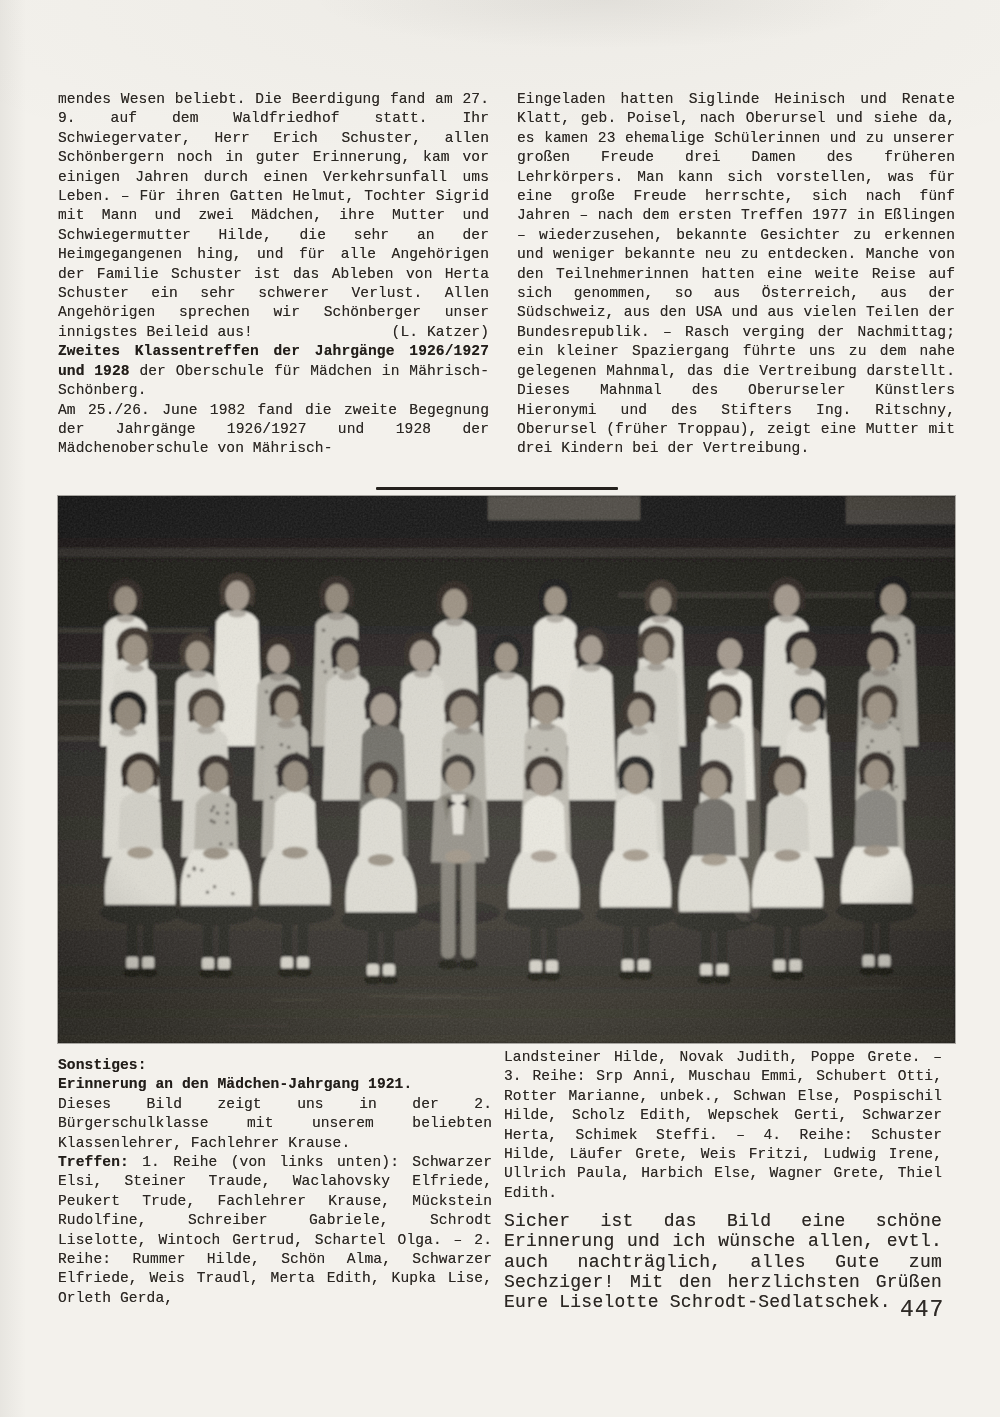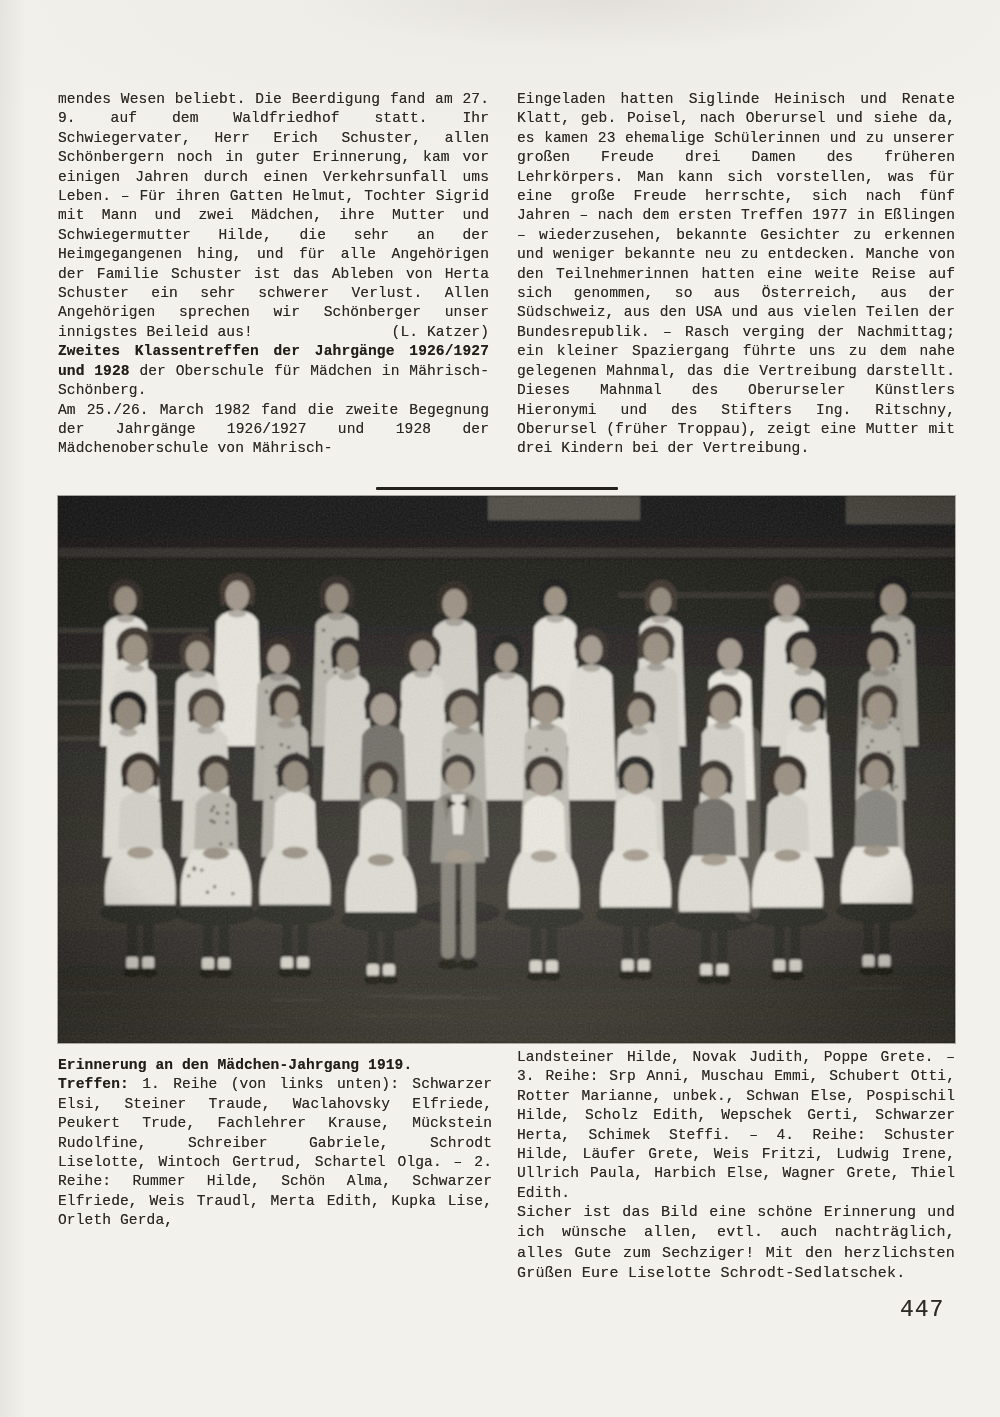--- a/index.html
+++ b/index.html
@@ -17,37 +17,37 @@
   }
   .col{position:absolute;text-align:justify;font-size:14.6px;line-height:19.4px;
        letter-spacing:0.1px;text-shadow:0 0 0.5px rgba(43,39,35,0.55);}
   .para{margin:0;}
   .heading-para{}
   b{font-weight:bold;color:#211d19;}
   .sig{float:right;}
   .col-tl{left:58px;top:90px;width:431px;}
   .col-tr{left:517px;top:90px;width:438px;}
   .col-bl{left:58px;top:1056px;width:434px;}
-  .col-br{left:517px;top:1048px;width:438px;}
-  .para-closing{font-size:15px;line-height:20.2px;letter-spacing:0.25px;}
+  .col-br{left:504px;top:1048px;width:438px;}
+  .para-closing{font-size:18px;line-height:20.2px;letter-spacing:0.25px;margin-top:8px;}
   .divider{position:absolute;left:376px;top:487px;width:242px;height:2.5px;background:#24211d;border-radius:1px;}
   .photo{position:absolute;left:58px;top:496px;width:897px;height:547px;background:#1d1b18;box-shadow:0 0 0 1px rgba(30,27,23,0.35);}
   .photo svg{display:block;width:100%;height:100%;}
   .page-number{position:absolute;left:900px;top:1297px;width:84px;text-align:left;
                font-size:23px;letter-spacing:1px;color:#2e2a26;text-shadow:0 0 0.5px rgba(43,39,35,0.5);}
 </style>
 </head>
 <body>
 
 <div class="page">
 
   <div class="col col-tl">
     <p class="para"><span>mendes Wesen beliebt. Die Beerdigung fand am 27. 9. auf dem Waldfriedhof statt. Ihr Schwiegervater, Herr Erich Schuster, allen Schönbergern noch in guter Erinnerung, kam vor einigen Jahren durch einen Verkehrsunfall ums Leben. – Für ihren Gatten Helmut, Tochter Sigrid mit Mann und zwei Mädchen, ihre Mutter und Schwiegermutter Hilde, die sehr an der Heimgegangenen hing, und für alle Angehörigen der Familie Schuster ist das Ableben von Herta Schuster ein sehr schwerer Verlust. Allen Angehörigen sprechen wir Schönberger unser innigstes Beileid aus!</span> <span class="sig">(L. Katzer)</span></p>
     <p class="para heading-para"><b>Zweites Klassentreffen der Jahrgänge 1926/1927 und 1928</b><span> der Oberschule für Mädchen in Mährisch-Schönberg.</span></p>
-    <p class="para">Am 25./26. March 1982 fand die zweite Begegnung der Jahrgänge 1926/1927 und 1928 der Mädchenoberschule von Mährisch-</p>
+    <p class="para">Am 25./26. June 1982 fand die zweite Begegnung der Jahrgänge 1926/1927 und 1928 der Mädchenoberschule von Mährisch-</p>
   </div>
 
   <div class="col col-tr">
     <p class="para">Eingeladen hatten Siglinde Heinisch und Renate Klatt, geb. Poisel, nach Oberursel und siehe da, es kamen 23 ehemalige Schülerinnen und zu unserer großen Freude drei Damen des früheren Lehrkörpers. Man kann sich vorstellen, was für eine große Freude herrschte, sich nach fünf Jahren – nach dem ersten Treffen 1977 in Eßlingen – wiederzusehen, bekannte Gesichter zu erkennen und weniger bekannte neu zu entdecken. Manche von den Teilnehmerinnen hatten eine weite Reise auf sich genommen, so aus Österreich, aus der Südschweiz, aus den USA und aus vielen Teilen der Bundesrepublik. – Rasch verging der Nachmittag; ein kleiner Spaziergang führte uns zu dem nahe gelegenen Mahnmal, das die Vertreibung darstellt. Dieses Mahnmal des Oberurseler Künstlers Hieronymi und des Stifters Ing. Ritschny, Oberursel (früher Troppau), zeigt eine Mutter mit drei Kindern bei der Vertreibung.</p>
   </div>
 
   <div class="divider"></div>
 
   <div class="photo" role="img" aria-label="Schwarzweiß-Klassenfoto des Mädchen-Jahrgangs 1922: vier Reihen Schülerinnen in hellen Kleidern vor dunkler Schulhauswand, in der Mitte der vorderen Sitzreihe Fachlehrer Krause im hellen Anzug mit Fliege, unten Rasen.">
       <svg viewBox="0 0 897 547" preserveAspectRatio="none" xmlns="http://www.w3.org/2000/svg">
@@ -505,21 +505,23 @@
           <rect x="801.4686779426265" y="273.0621088315091" width="4.5" height="16" rx="2" fill="#2e2823"></rect>
           <rect x="831.035202797053" y="273.0621088315091" width="4.5" height="16" rx="2" fill="#2e2823"></rect>
         </g>
         <rect width="897" height="547" fill="url(#lightC)"></rect>
         <rect width="897" height="547" fill="url(#vign)"></rect>
         <rect width="897" height="547" filter="url(#grain)" opacity="0.15"></rect>
       </svg>
     </div>
 
   <div class="col col-bl">
-    <p class="para"><b>Erinnerung an den Mädchen-Jahrgang 1919.</b></p>
+    <p class="para"><b>Sonstiges:</b></p>
+    <p class="para"><b>Erinnerung an den Mädchen-Jahrgang 1921.</b></p>
+    <p class="para">Dieses Bild zeigt uns in der 2. Bürgerschulklasse mit unserem beliebten Klassenlehrer, Fachlehrer Krause.</p>
     <p class="para"><b>Treffen:</b><span> 1. Reihe (von links unten): Schwarzer Elsi, Steiner Traude, Waclahovsky Elfriede, Peukert Trude, Fachlehrer Krause, Mückstein Rudolfine, Schreiber Gabriele, Schrodt Liselotte, Wintoch Gertrud, Schartel Olga. – 2. Reihe: Rummer Hilde, Schön Alma, Schwarzer Elfriede, Weis Traudl, Merta Edith, Kupka Lise, Orleth Gerda,</span></p>
   </div>
 
   <div class="col col-br">
     <p class="para">Landsteiner Hilde, Novak Judith, Poppe Grete. – 3. Reihe: Srp Anni, Muschau Emmi, Schubert Otti, Rotter Marianne, unbek., Schwan Else, Pospischil Hilde, Scholz Edith, Wepschek Gerti, Schwarzer Herta, Schimek Steffi. – 4. Reihe: Schuster Hilde, Läufer Grete, Weis Fritzi, Ludwig Irene, Ullrich Paula, Harbich Else, Wagner Grete, Thiel Edith.</p>
     <p class="para para-closing">Sicher ist das Bild eine schöne Erinnerung und ich wünsche allen, evtl. auch nachträglich, alles Gute zum Sechziger! Mit den herzlichsten Grüßen Eure Liselotte Schrodt-Sedlatschek.</p>
   </div>
 
   <div class="page-number">447</div>
 </div>

